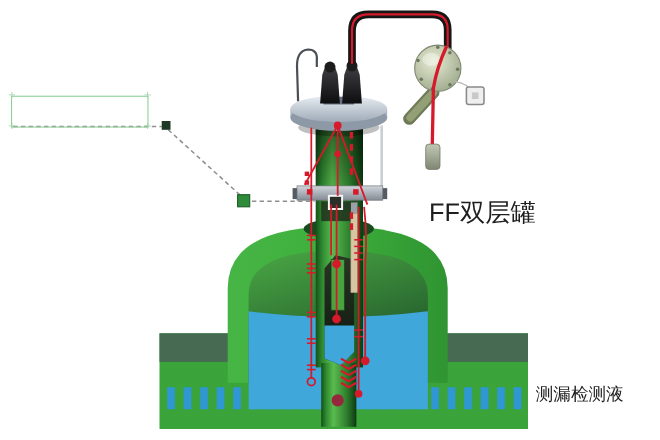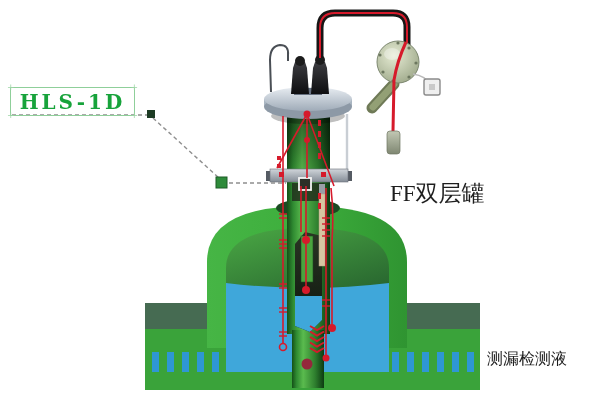--- a/index.html
+++ b/index.html
@@ -36,21 +36,21 @@
     position:absolute;color:#9fd6a8;font-size:9px;line-height:9px;
     font-family:"DejaVu Sans",sans-serif;font-weight:normal;letter-spacing:0;
   }
   .corner.tl{left:-4px;top:-5px;} .corner.tr{right:-4px;top:-5px;}
   .corner.bl{left:-4px;bottom:-5px;} .corner.br{right:-4px;bottom:-5px;}
   .cn-label{
     position:absolute;color:var(--label-dark);
     font-size:23px;font-weight:500;white-space:nowrap;
     font-family:"Liberation Sans","DejaVu Sans",sans-serif;
   }
-  .label-tank{left:390px;top:178px;font-family:Liberation Serif, serif;}
+  .label-tank{left:390px;top:178px;}
   .label-fluid{left:487px;top:349px;font-size:16px;}
 </style>
 </head>
 <body>
 
 <div class="stage">
 
 <svg width="600" height="400" viewBox="0 0 600 400">
   <defs>
     <linearGradient id="cavityGrad" x1="0" y1="0" x2="0.4" y2="1">
@@ -246,19 +246,18 @@
     <rect x="147" y="110" width="8" height="8" fill="#1d3b24" stroke="none"></rect>
     <rect x="216" y="177" width="11" height="11" fill="#2e8b3a" stroke="#1d5c26" stroke-dasharray="none" stroke-width="1"></rect>
   </g>
 </svg>
 
 <div class="hls-box">
   <span class="corner tl">+</span>
   <span class="corner tr">+</span>
   <span class="corner bl">+</span>
   <span class="corner br">+</span>
-  <span>HLS-1D</span>
 </div>
 
 <div class="cn-label label-tank">FF双层罐</div>
 <div class="cn-label label-fluid">测漏检测液</div>
 
 </div>
 
 </body></html>

